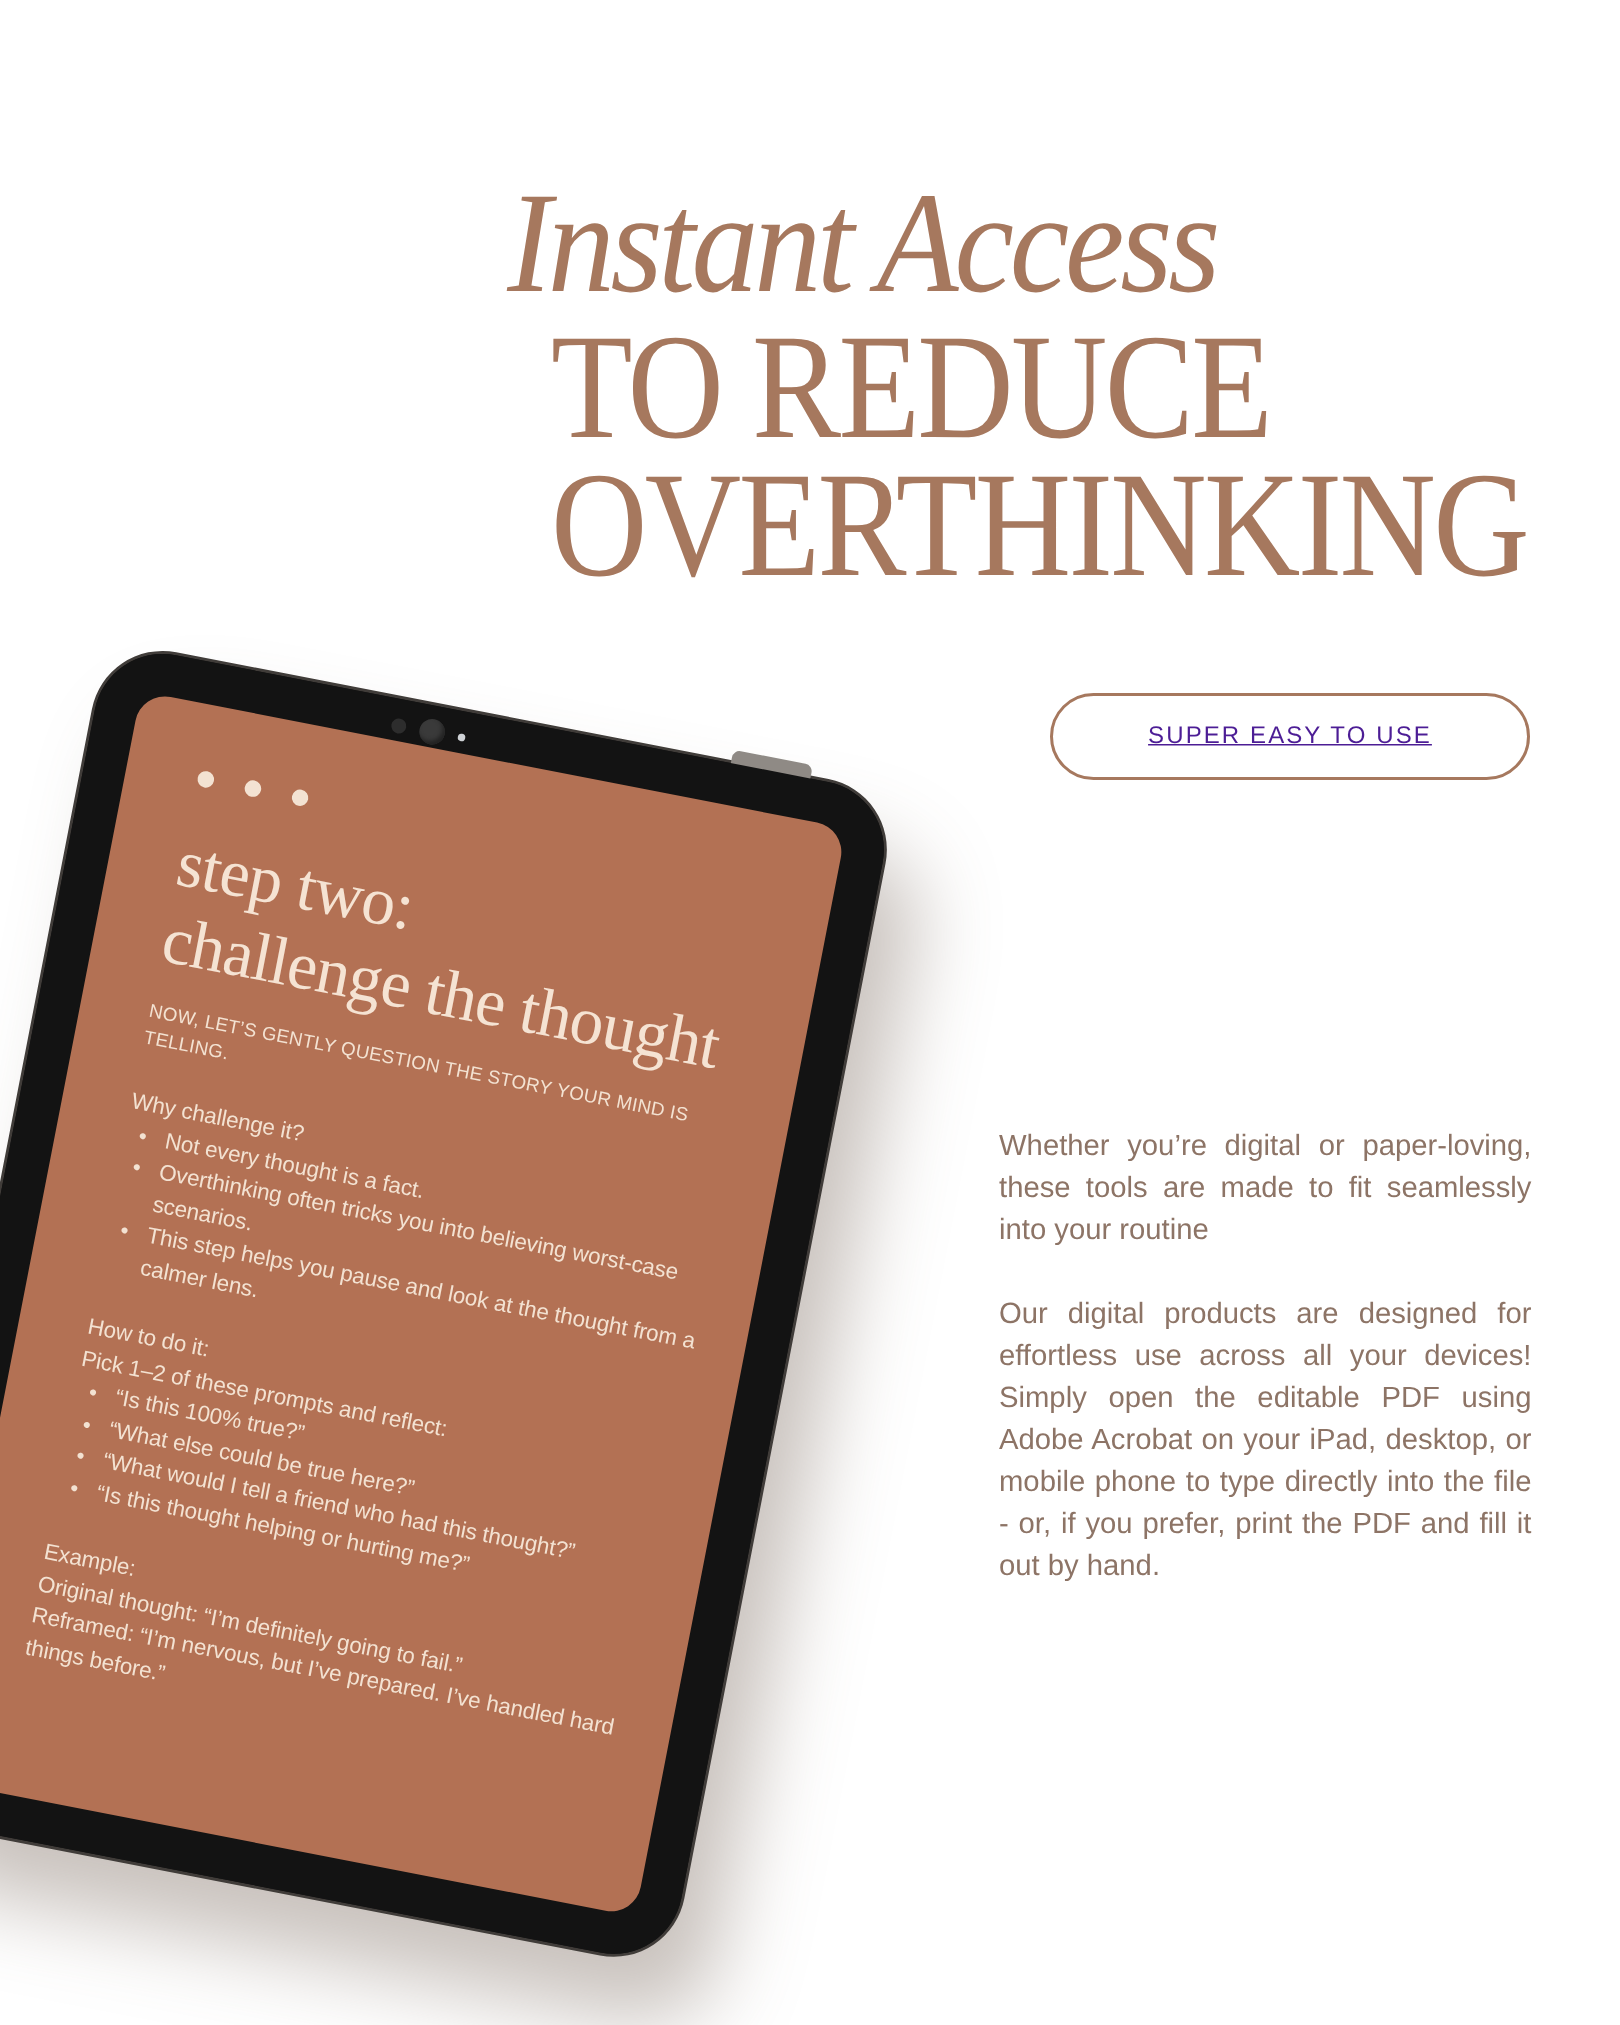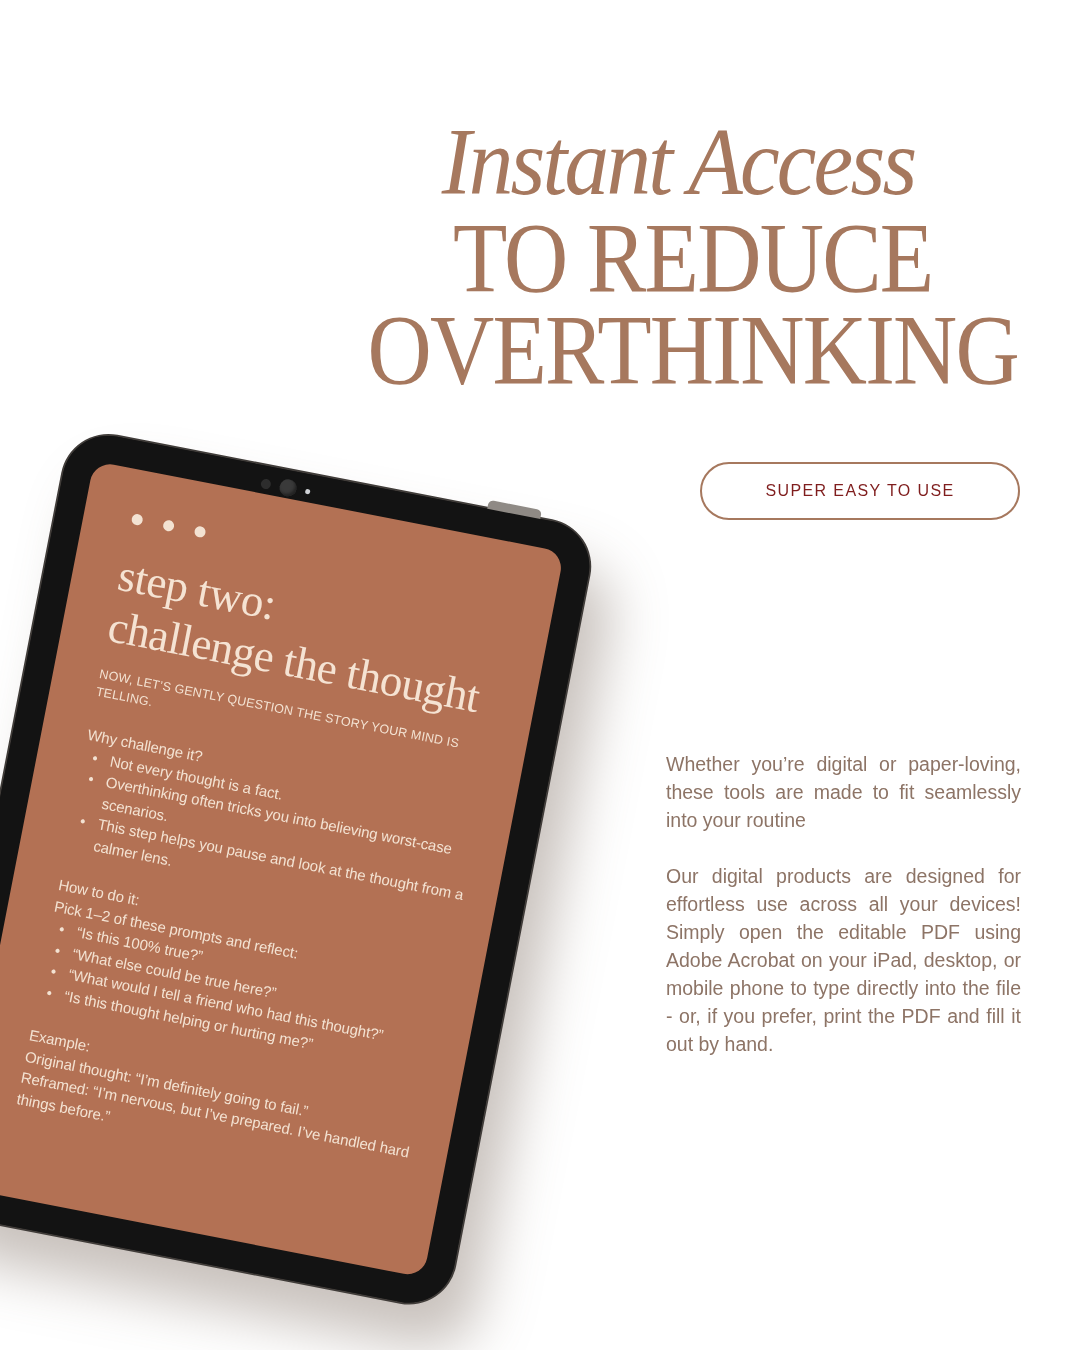--- a/index.html
+++ b/index.html
@@ -2,39 +2,39 @@
 <html><head>
 <meta charset="utf-8">
 <style>
   html,body{margin:0;padding:0;background:#e8e8e8;}
   .canvas{
     position:relative;width:1080px;height:1350px;background:#ffffff;
     overflow:hidden;font-family:"Liberation Sans",sans-serif;margin:0 auto;
   }
 
   
-  .title-block{position:absolute;top:112px;right:62px;text-align:center;color:#a6785e;}
+  .title-block{position:absolute;top:112px;right:62px;text-align:left;color:#a6785e;}
   .title-script{
     font-family:"Liberation Serif",serif;font-style:italic;font-weight:400;
     font-size:96px;line-height:100px;letter-spacing:-3px;
     transform:scaleX(0.93);transform-origin:100% 50%;white-space:nowrap;
   }
   .title-caps{
     font-family:"Liberation Serif",serif;font-weight:400;
     font-size:100px;line-height:92px;letter-spacing:-2px;
     transform:scaleX(0.89);transform-origin:100% 50%;white-space:nowrap;
   }
 
   
   .badge{
     position:absolute;top:462px;right:60px;width:320px;height:58px;box-sizing:border-box;
     border:2px solid #a6785e;border-radius:29px;
     display:flex;align-items:center;justify-content:center;
   }
-  .badge span{font-size:16px;letter-spacing:1.4px;color:#7f1d1d;}
+  .badge span{font-size:16px;letter-spacing:1.4px;color:#4c1d95;text-decoration:underline;}
 
   
   .body-copy{
     position:absolute;left:666px;top:750px;width:355px;
     color:#8d7466;font-size:19.5px;line-height:28px;text-align:justify;
   }
   .body-copy p{margin:0;}
   .body-copy p + p{margin-top:28px;}
 
   

